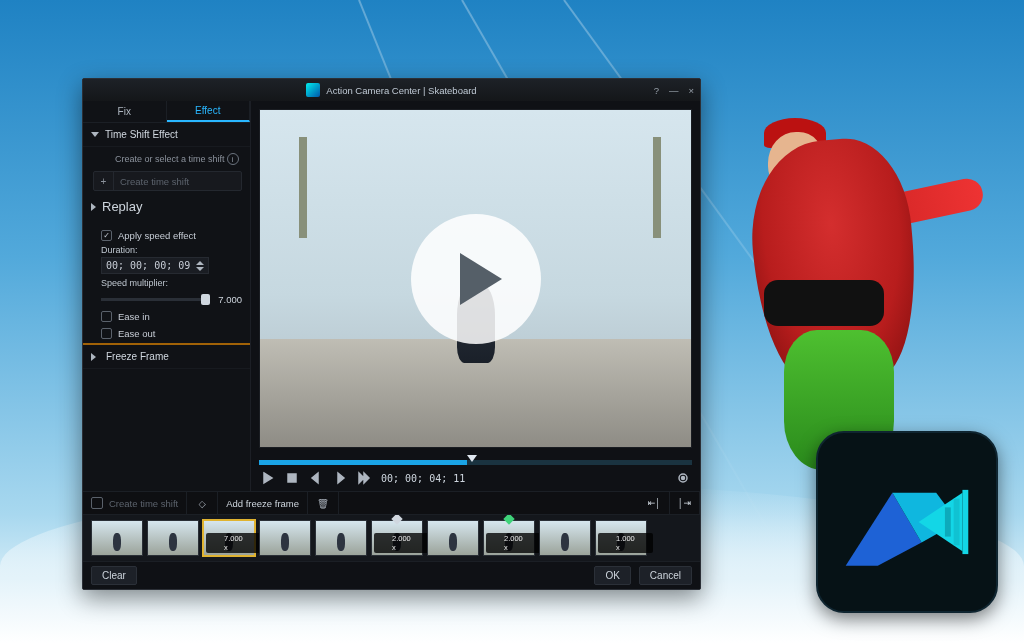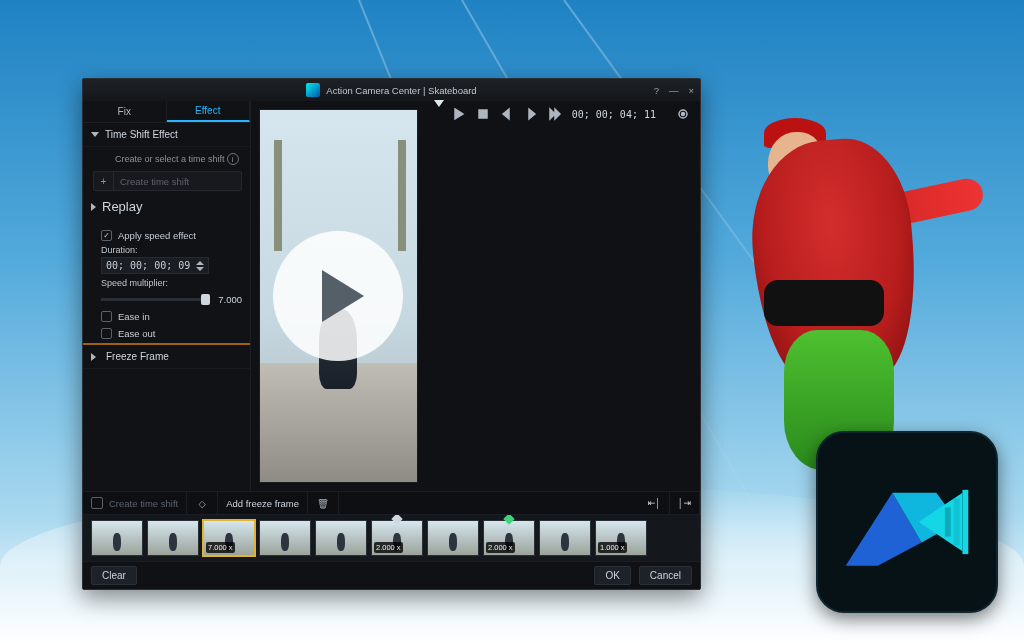--- a/index.html
+++ b/index.html
@@ -98,21 +98,21 @@
 .stepper { display:flex; flex-direction:column; margin-left:2px;}
 .stepper div { width:0; height:0; border-left:4px solid transparent; border-right:4px solid transparent;}
 .stepper .up { border-bottom:4px solid #aeb6c0; margin-bottom:2px;}
 .stepper .down { border-top:4px solid #aeb6c0;}
 .slider-row { display:flex; align-items:center; gap:8px; margin-top:6px;}
 .slider { flex:1; height:3px; background:#2a2f37; position:relative; }
 .slider .knob { position:absolute; right:0; top:-4px; width:9px; height:11px; background:#cfd7df; border-radius:2px;}
 .slider-val { font-size:9.5px; color:#cdd4dc;}
 .ease-row { display:flex; align-items:center; gap:6px; margin-top:6px; font-size:9.5px;}
 
-.preview-wrap { flex:1; display:flex; flex-direction:row; background:#0f1115;}
+.preview-wrap { flex:1; display:flex; flex-direction:column; background:#0f1115;}
 .preview { flex:1; margin:8px; position:relative; background:linear-gradient(#d6e6ee 0%,#c6d8e0 55%,#aab8bf 100%); border:1px solid #1a1d22;}
 .preview .ground { position:absolute; left:0; right:0; bottom:0; height:32%; background:linear-gradient(#bfbdb4,#8e8c85);}
 .preview .skater { position:absolute; left:50%; bottom:25%; width:38px; height:80px; transform:translateX(-50%);
   background: linear-gradient(#2d3440,#1a2029); border-radius:40% 40% 20% 20%;}
 .preview .palm { position:absolute; top:8%; width:8px; height:30%; background:#88907a;}
 .preview .palm.l { left:9%;} .preview .palm.r { right:7%;}
 .play-overlay { position:absolute; left:50%; top:50%; width:130px; height:130px; transform:translate(-50%,-50%);
   background:rgba(255,255,255,.85); border-radius:50%; display:flex; align-items:center; justify-content:center;}
 .play-overlay .tri { width:0;height:0; border-top:26px solid transparent; border-bottom:26px solid transparent; border-left:42px solid #555f68; margin-left:10px;}
 .scrubber { height:5px; margin:4px 8px 0; background:#1a3340; position:relative;}
@@ -127,21 +127,21 @@
 .tl-tools { height:24px; display:flex; align-items:center; border-top:1px solid #1b1f25; border-bottom:1px solid #1b1f25;}
 .tl-btn { display:flex; align-items:center; justify-content:center; padding:0 8px; height:100%; font-size:9.5px; color:#cfd7df; border-right:1px solid #1b1f25; gap:6px;}
 .tl-btn .cb { width:12px;height:12px;border:1px solid #5a616b;border-radius:2px;}
 .tl-btn.dim { color:#5c636d;}
 .tl-tools .gap { flex:1;}
 .tl-icon { width:14px;height:14px; display:flex; align-items:center; justify-content:center; color:#aeb6c0;}
 .timeline { height:46px; background:#14171c; display:flex; align-items:center; padding:4px 8px; gap:4px; overflow:hidden;}
 .thumb { height:36px; width:52px; background:linear-gradient(#d6e6ee,#9ba39a); position:relative; border:1px solid #2a2f36;}
 .thumb .figure { position:absolute; left:50%; bottom:4px; width:8px; height:18px; background:#2d3440; transform:translateX(-50%); border-radius:40%;}
 .thumb.active { border:1px solid #e0b330; box-shadow:0 0 0 1px #e0b330;}
-.thumb .badge { position:absolute; left:2px; bottom:2px; background:rgba(0,0,0,.78); color:#ececec; font-size:7.5px; padding:1px 2px; border-radius:2px;}
+.thumb .badge { position:absolute; left:2px; bottom:2px; background:rgba(0,0,0,.78); color:#ececec; font-size:7.5px; padding:1px 18px; border-radius:2px;}
 .thumb .diamond { position:absolute; top:-6px; left:50%; width:8px;height:8px; background:#d0d7df; transform:translateX(-50%) rotate(45deg);}
 .thumb .diamond.g { background:#3fd37a;}
 .footer { height:28px; display:flex; align-items:center; padding:0 8px; gap:8px; border-top:1px solid #1b1f25; background:#0f1115;}
 .footer .btn { padding:3px 10px; background:#1d2128; border:1px solid #2b3038; border-radius:2px; font-size:10px; color:#cdd4dc;}
 .footer .gap { flex:1;}
 
 .app-logo {
   position:absolute; right:26px; bottom:30px; width:182px; height:182px;
   background:#061216; border:2px solid #0f2530; border-radius:28px;
   box-shadow:0 6px 18px rgba(0,0,0,.5);

